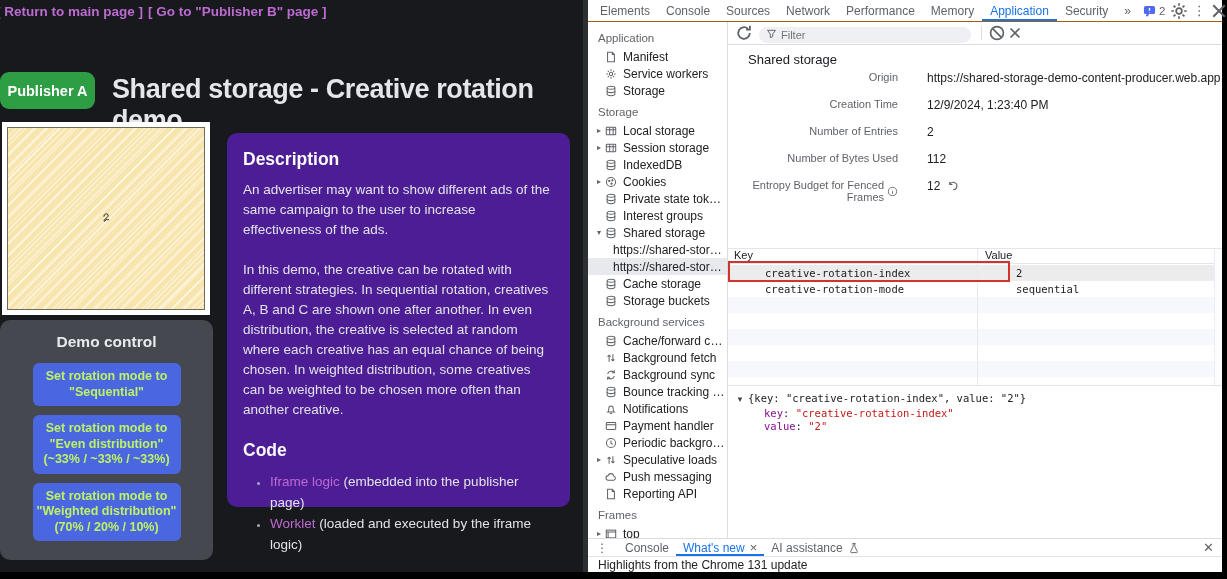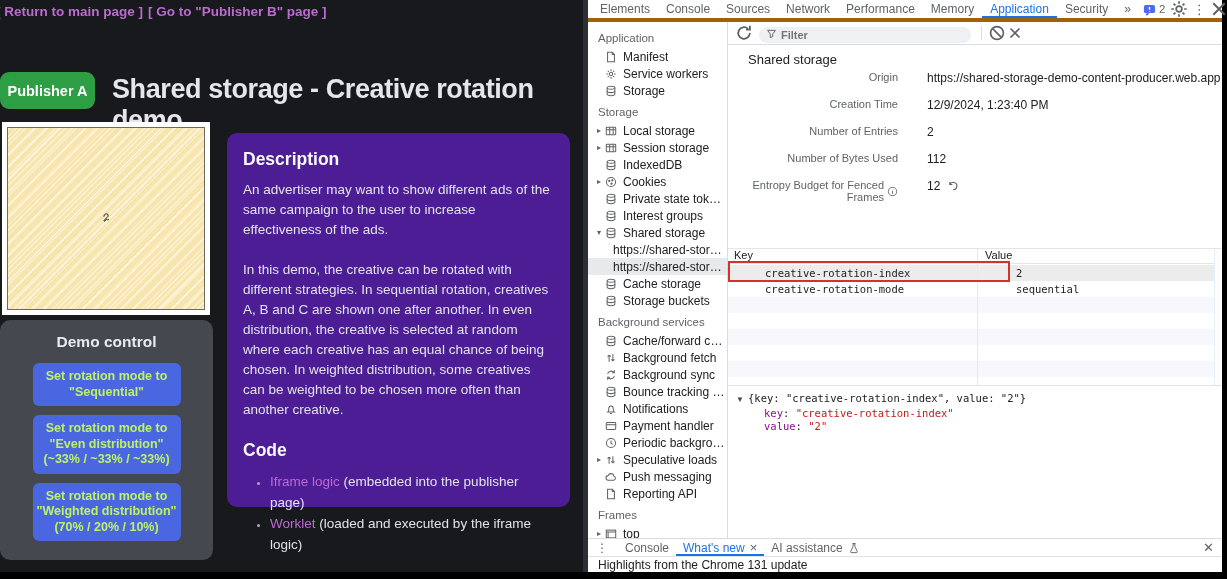--- a/index.html
+++ b/index.html
@@ -36,21 +36,21 @@
   ul.code-list li{font-size:13.5px;line-height:21px;}
   ul.code-list li::marker{color:#a8adb3;font-size:11px;}
   .codelink{color:var(--link-purple);cursor:pointer;}
 
   
   #devtools{position:absolute;left:588px;top:0;width:634px;height:572px;background:#fff;display:flex;flex-direction:column;}
   *{box-sizing:border-box;}
   .svgi{display:inline-flex;align-items:center;justify-content:center;}
   .svgi svg{width:13px;height:13px;display:block;}
 
-  .dt-tabbar{height:22px;min-height:22px;display:flex;align-items:center;border-bottom:4px solid #a16207;padding:0 4px;}
+  .dt-tabbar{height:22px;min-height:22px;display:flex;align-items:center;border-bottom:1px solid #a16207;padding:0 4px;}
   .tbicon{width:20px;height:100%;display:flex;align-items:center;justify-content:center;color:#5f6368;cursor:pointer;}
   .tbicon.blue{color:var(--accent-blue);}
   .dt-tab{padding:0 8px;font-size:12px;color:#5f6368;height:100%;display:flex;align-items:center;white-space:nowrap;cursor:pointer;}
   .dt-tab.selected{color:var(--accent-blue);box-shadow:inset 0 -2px 0 var(--accent-blue);}
   .dt-tab-right{margin-left:auto;display:flex;align-items:center;height:100%;}
   .issues{display:flex;align-items:center;gap:3px;font-size:11.5px;color:#5f6368;padding:0 4px;cursor:pointer;}
 
   .dt-body{flex:1;display:flex;min-height:0;}
   .dt-sidebar{width:140px;min-width:140px;border-right:1px solid #dadce0;overflow:hidden;padding-top:3px;}
   .sb-header{font-size:11.5px;color:#5f6368;padding:7px 0 4px 10px;white-space:nowrap;}
@@ -62,21 +62,21 @@
   .sb-item.child{padding-left:25px;}
   .sb-item.selected{background:#e7e9ec;}
   .sb-label{overflow:hidden;text-overflow:ellipsis;}
 
   .dt-main{flex:1;position:relative;min-width:0;background:#fff;}
   .main-toolbar{position:absolute;top:0;left:0;right:0;height:23px;border-bottom:1px solid #dadce0;
                 display:flex;align-items:center;padding:0 7px;}
   .tool-btn{width:18px;height:18px;display:flex;align-items:center;justify-content:center;color:#5f6368;cursor:pointer;}
   .filter-wrap{position:relative;width:212px;height:16px;margin-left:6px;}
   .filter-input{width:100%;height:100%;border:none;background:#eef0f3;border-radius:8px;padding:0 6px 0 22px;
-                font-size:11px;color:#5f6368;outline:none;font-family:inherit;font-weight:bold;}
+                font-size:11px;color:#5f6368;outline:none;font-family:inherit;}
   .funnel{position:absolute;left:7px;top:2.5px;color:#5f6368;}
   .funnel svg{width:11px;height:11px;}
   .tb-divider{width:1px;height:14px;background:#dadce0;margin:0 6px 0 10px;}
   .main-title{position:absolute;top:30px;left:20px;font-size:13px;color:#202124;}
 
   .meta{position:absolute;top:49px;left:0;right:0;}
   .meta-row{display:flex;height:27px;align-items:flex-start;font-size:12px;}
   .meta-label{width:170px;min-width:170px;color:#5f6368;font-size:11px;display:flex;justify-content:flex-end;
               align-items:center;gap:3px;text-align:right;}
   .meta-label .svgi svg{width:11px;height:11px;}

